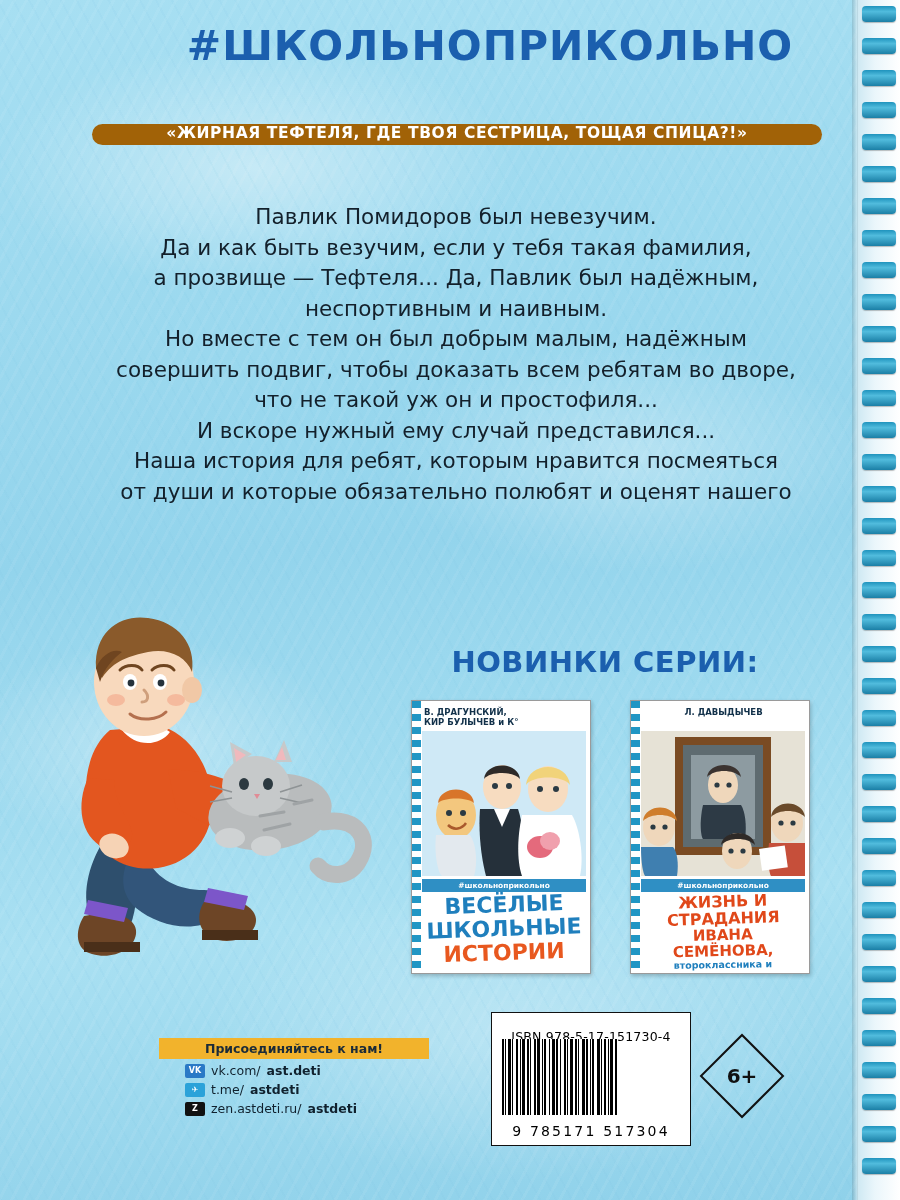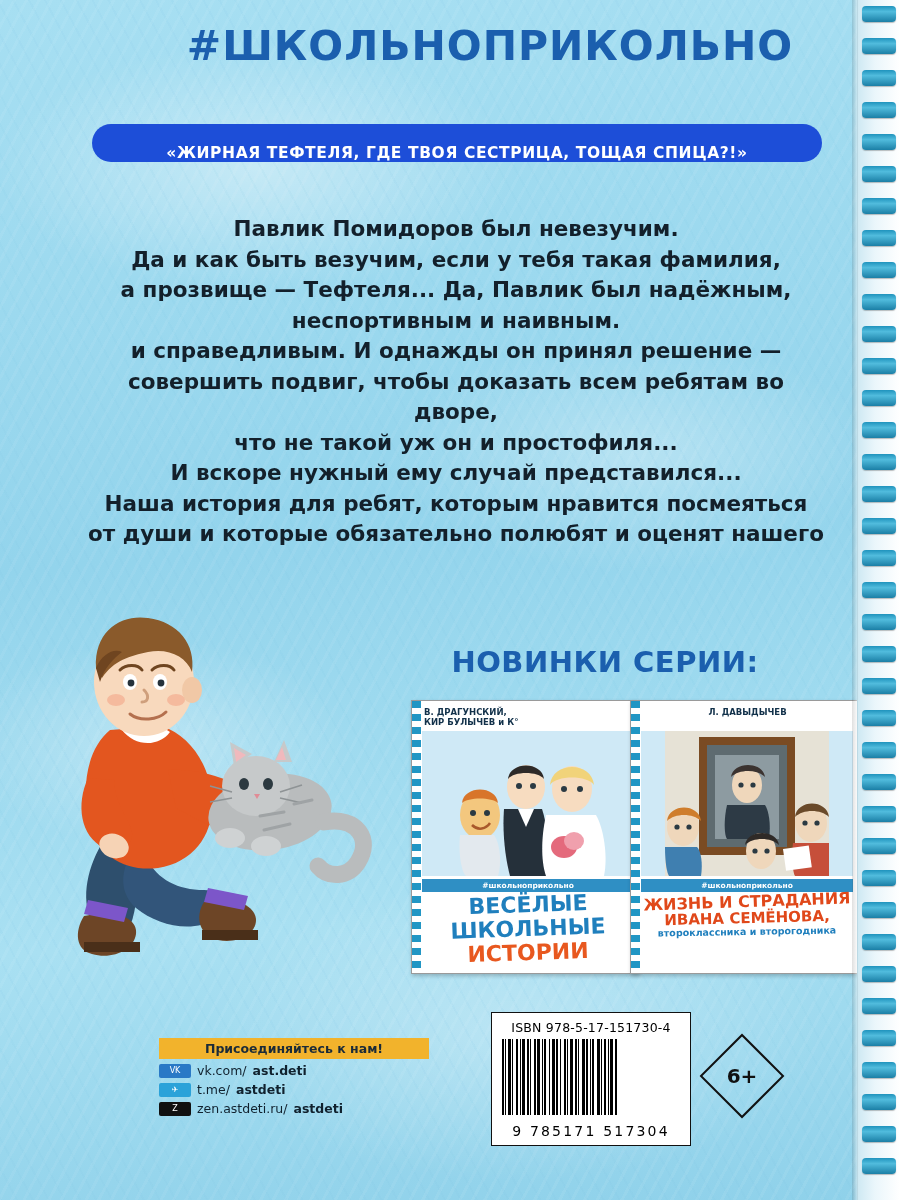--- a/index.html
+++ b/index.html
@@ -74,50 +74,50 @@
     letter-spacing: 1px;
     color: #1b5fae;
     font-family: "DejaVu Sans", sans-serif;
     z-index: 6;
   }
 
   
   .ribbon {
     position: absolute;
     left: 92px; top: 124px;
-    width: 730px; height: 38px;
-    background: #1d4ed8;
+    width: 730px; height: 21px;
+    background: #a16207;
     border-radius: 19px;
     display: flex;
-    align-items: flex-end;
+    align-items: flex-start;
     justify-content: center;
     z-index: 6;
   }
   .ribbon span {
     color: #ffffff;
     font-size: 15.5px;
     font-weight: bold;
     letter-spacing: .6px;
     font-family: "DejaVu Sans", sans-serif;
   }
 
   
   .blurb {
     position: absolute;
     left: 70px; top: 198px;
     width: 772px;
     text-align: center;
     z-index: 6;
   }
   .blurb p {
-    margin: 16px;
+    margin: 4px;
     color: #13202b;
     font-size: 21.5px;
     line-height: 30.5px;
-    font-weight: bold;
+    font-weight: normal;
     font-family: "DejaVu Sans", sans-serif;
   }
   .blurb .ln { display: block; }
 
   
   .novelty-title {
     position: absolute;
     left: 395px; top: 645px;
     width: 420px;
     text-align: center;
@@ -130,21 +130,20 @@
   }
 
   
   .cover {
     position: absolute;
     z-index: 6;
     border: 1px solid #9a9a9a;
     box-shadow: 1px 2px 4px rgba(0,0,0,.22);
     overflow: hidden;
     background: #ffffff;
-    padding-left: 48px;
   }
   .cover .spine {
     position: absolute;
     left: 0; top: 0;
     width: 9px; height: 100%;
     background: repeating-linear-gradient(180deg, #2196c4 0 7px, #ffffff 7px 13px);
   }
   #cover-1 { left: 411px; top: 700px; width: 178px; height: 272px; }
   #cover-2 { left: 630px; top: 700px; width: 178px; height: 272px; }
 
@@ -236,49 +235,50 @@
   .social-row {
     display: flex;
     align-items: center;
     gap: 6px;
     margin-top: 4px;
     font-size: 12.5px;
     color: #10212e;
     font-family: "DejaVu Sans", sans-serif;
   }
   .sico {
-    width: 32px; height: 14px;
+    width: 20px; height: 14px;
     border-radius: 2px;
     background: #2a79c6;
     color: #fff;
     font-size: 8px;
-    font-weight: normal;
+    font-weight: bold;
     display: flex;
     align-items: center;
     justify-content: center;
     flex: none;
+    margin-left: 26px;
   }
   .sico.tg { background: #2ba2d9; }
   .sico.zen { background: #111; }
   .social-row b { font-weight: bold; }
 
   
   .isbn-box {
     position: absolute;
     left: 491px; top: 1012px;
     width: 198px; height: 132px;
     background: #ffffff;
     border: 1px solid #111;
     z-index: 6;
   }
   .isbn-text {
     text-align: center;
     font-size: 12.5px;
     color: #000;
-    padding-top: 7px;
+    padding-top: 16px;
     font-family: "DejaVu Sans", sans-serif;
     letter-spacing: .2px;
   }
   .barcode {
     position: absolute;
     left: 10px; right: 10px;
     top: 26px; height: 76px;
     display: flex;
     align-items: flex-end;
     gap: 0;
@@ -370,21 +370,21 @@
   <div class="ribbon">
     <span>«ЖИРНАЯ ТЕФТЕЛЯ, ГДЕ ТВОЯ СЕСТРИЦА, ТОЩАЯ СПИЦА?!»</span>
   </div>
 
   <div class="blurb">
     <p>
       <span class="ln">Павлик Помидоров был невезучим.</span>
       <span class="ln">Да и как быть везучим, если у тебя такая фамилия,</span>
       <span class="ln">а прозвище — Тефтеля... Да, Павлик был надёжным,</span>
       <span class="ln">неспортивным и наивным.</span>
-      <span class="ln">и справедливым. И однажды он принял решение —</span>
+      <span class="ln">Но вместе с тем он был добрым малым, надёжным</span>
       <span class="ln">совершить подвиг, чтобы доказать всем ребятам во дворе,</span>
       <span class="ln">что не такой уж он и простофиля...</span>
       <span class="ln">И вскоре нужный ему случай представился...</span>
       <span class="ln">Наша история для ребят, которым нравится посмеяться</span>
       <span class="ln">от души и которые обязательно полюбят и оценят нашего</span>
     </p>
   </div>
 
   <svg class="illus" viewBox="0 0 390 420">
 

